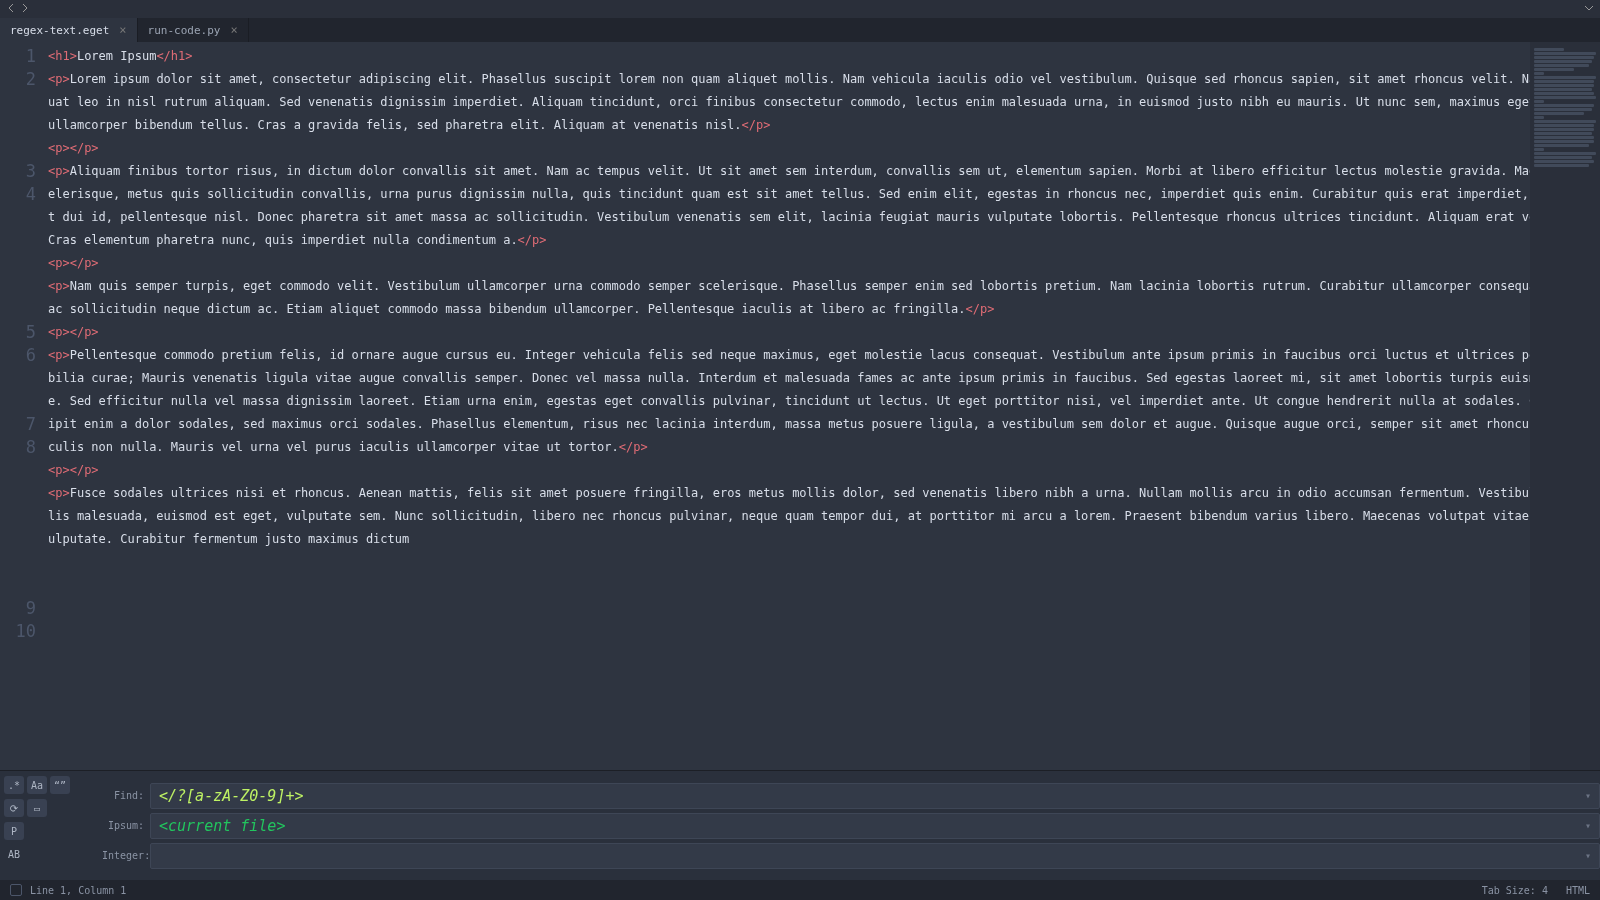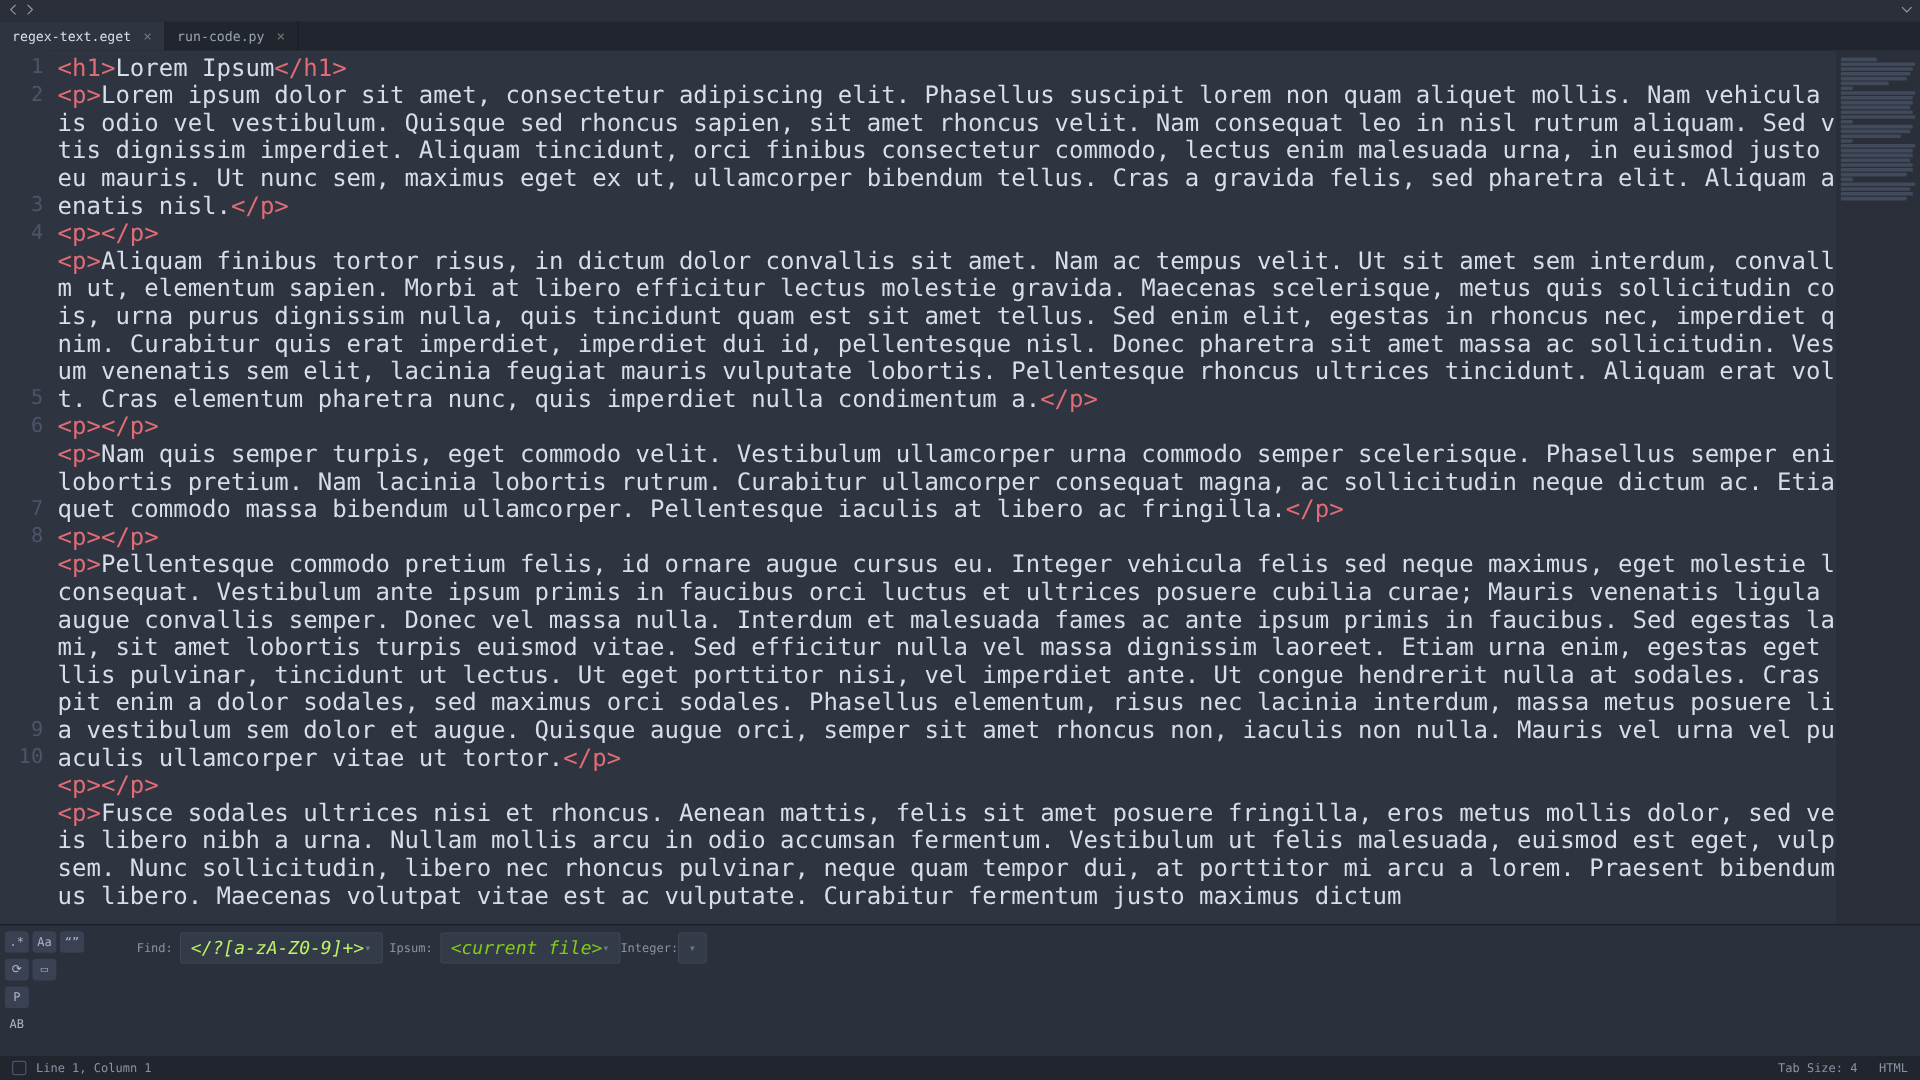--- a/index.html
+++ b/index.html
@@ -8,36 +8,36 @@
   .titlebar .nav-icons { display:flex; gap:4px; margin-right:8px;}
   .titlebar svg { width:10px; height:10px; fill:#999; }
   .titlebar .right { margin-left:auto; display:flex; gap:4px;}
   .tabbar { height:24px; background:#21252e; display:flex; align-items:stretch; font-size:11px; }
   .tab { display:flex; align-items:center; padding:0 10px; color:#9aa3b2; border-right:1px solid #1a1d24; position:relative; }
   .tab.active { background:#2e3440; color:#d8dee9; }
   .tab .close { margin-left:10px; font-size:12px; color:#777; }
   .editor-wrap { display:flex; height:calc(900px - 18px - 24px - 110px - 20px); position:relative; }
   .gutter { width:44px; background:#2e3440; text-align:right; padding-top:3px; color:#4c566a; font-size:17px; line-height:23px; user-select:none; }
   .linenum { padding-right:8px; height:23px;}
-  .code { flex:1; padding:3px 4px 0 4px; font-size:20px; line-height:23px; white-space:pre-wrap; word-break:break-all; position:relative; }
+  .code { flex:1; padding:3px 4px 0 4px; font-size:12px; line-height:23px; white-space:pre-wrap; word-break:break-all; position:relative; }
   .code .tag { color:#e06c75; }
   .code .txt { color:#d8dee9; }
   .minimap { width:70px; background:#2a2f3a; padding:6px 4px; position:absolute; right:0; top:0; bottom:0;}
   .minimap .mline { height:3px; margin-bottom:1px; background:#414a5a; border-radius:1px;}
   .search-panel { height:110px; background:#2a303c; border-top:1px solid #1c1f26; display:flex; font-size:11px;}
   .sp-left { width:102px; display:flex; flex-direction:column; padding:5px 4px; gap:5px;}
   .bt-row { display:flex; gap:3px;}
   .sp-btn { width:20px; height:18px; background:#394152; border-radius:3px; display:flex; align-items:center; justify-content:center; font-size:10px; color:#aeb6c4;}
   .sp-btn.single { width:20px;}
-  .sp-center { flex:1; display:flex; flex-direction:row; justify-content:flex-start; padding:4px 0;}
+  .sp-center { flex:1; display:flex; flex-direction:column; justify-content:center; padding:4px 0;}
   .sp-row { display:flex; align-items:center; height:30px;}
   .sp-label { width:48px; text-align:right; padding-right:6px; color:#8a93a4; font-size:10px;}
   .sp-input { flex:1; height:26px; background:#333a48; border:1px solid #3e4656; border-radius:2px; padding:0 8px; display:flex; align-items:center; font-family:inherit; font-size:15px;}
   .sp-input .regex { color:#bef264; font-style:italic;}
-  .sp-input .where { color:#84cc16; font-style:italic;}
+  .sp-input .where { color:#22c55e; font-style:italic;}
   .sp-input .dd { margin-left:auto; color:#6b7384; font-size:10px;}
   .sp-right { width:120px; display:flex; flex-direction:column; justify-content:space-around; padding:4px 6px;}
   .action-btn { height:22px; background:#394152; border-radius:2px; display:flex; align-items:center; justify-content:center; font-size:10px; color:#c3cad8;}
   .statusbar { height:20px; background:#21252e; display:flex; align-items:center; font-size:10px; color:#8a93a4; padding:0 10px;}
   .statusbar .sb-icon { width:12px; height:12px; border:1px solid #4c566a; margin-right:8px; border-radius:2px;}
   .statusbar .sb-right { margin-left:auto; display:flex; gap:18px;}
   .codeline { display:block; padding-left:0;}
 </style>
 </head>
 <body>

